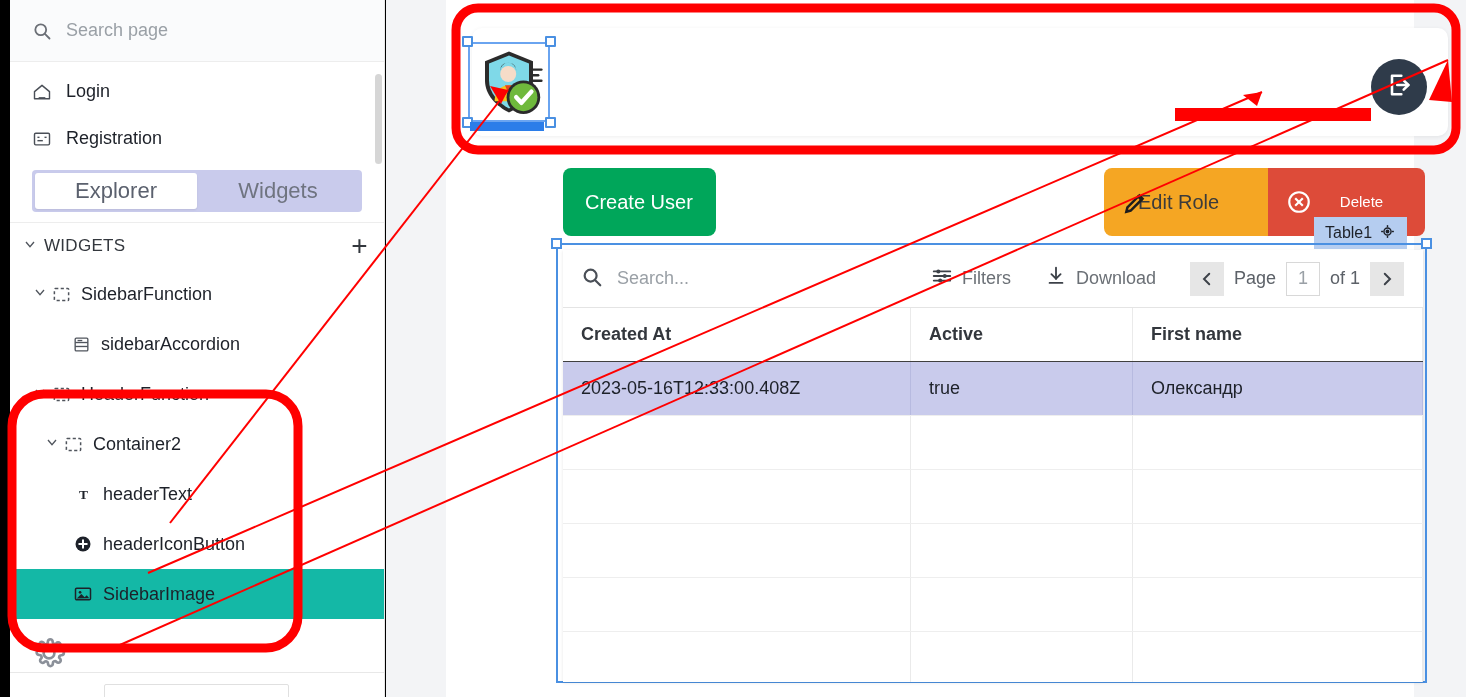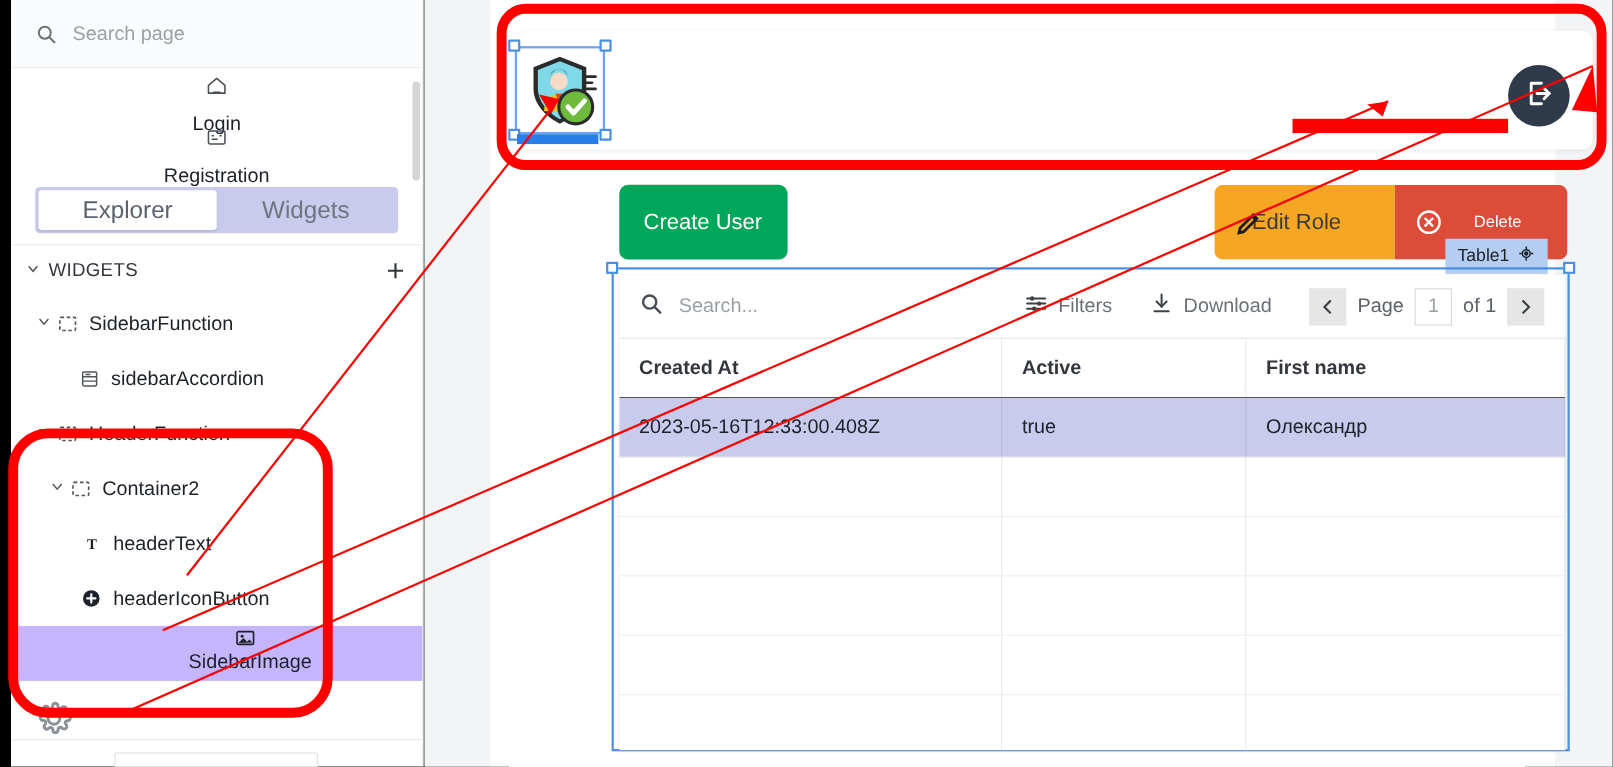--- a/index.html
+++ b/index.html
@@ -19,21 +19,21 @@
   .sb-search {
     height: 62px; display: flex; align-items: center; gap: 14px;
     padding: 0 22px; background: #fafbfc; border-bottom: 1px solid #ededed;
   }
   .sb-search-ico { width: 20px; height: 20px; flex: 0 0 20px; color: #6b6f76; }
   .sb-search-txt { font-size: 18px; color: #9aa0a6; }
 
   .sb-pages { padding-top: 6px; position: relative; }
   .sb-page-row {
     display: flex; align-items: center; gap: 14px; height: 47px; padding: 0 22px;
-    font-size: 18px; color: #1d2129; flex-direction: column;
+    font-size: 18px; color: #1d2129;
   }
   .sb-page-row .ico { width: 20px; height: 20px; color: #4a4f57; flex: 0 0 20px; }
   .sb-scroll-thumb {
     position: absolute; right: 2px; top: 12px; width: 7px; height: 90px;
     background: #d6d6d6; border-radius: 4px;
   }
 
   .sb-tabs {
     margin: 8px 22px 0 22px; height: 42px; background: #c9cbec;
     border-radius: 4px; display: flex; align-items: center; padding: 3px;
@@ -54,21 +54,21 @@
   .sb-section .label { flex: 1; padding-left: 4px; }
   .sb-section .plus { font-size: 28px; color: #33373d; line-height: 1; }
 
   .tree-row {
     display: flex; align-items: center; height: 50px; font-size: 18px; color: #1d2129;
     padding-right: 10px; position: relative;
   }
   .tree-row .caret { width: 18px; flex: 0 0 18px; color: #50555d; }
   .tree-row .ico { width: 22px; flex: 0 0 22px; display: flex; align-items: center; justify-content: center; }
   .tree-row .label { padding-left: 9px; }
-  .tree-row.selected { background: #c4b5fd; flex-direction: column; }
+  .tree-row.selected { background: #14b8a6; }
 
   .sb-gear { position: absolute; left: 22px; top: 636px; width: 34px; height: 34px; color: #8b9099; }
   .sb-bottom-divider { position: absolute; left: 0; right: 0; top: 672px; height: 1px; background: #e8e8e8; }
   .sb-bottom-box {
     position: absolute; left: 94px; top: 684px; width: 185px; height: 30px;
     border: 1px solid #e0e0e0; background: #fff; border-radius: 2px;
   }
 
   
   .canvas { position: absolute; left: 386px; top: 0; width: 1080px; height: 697px; background: #f3f4f6; }

